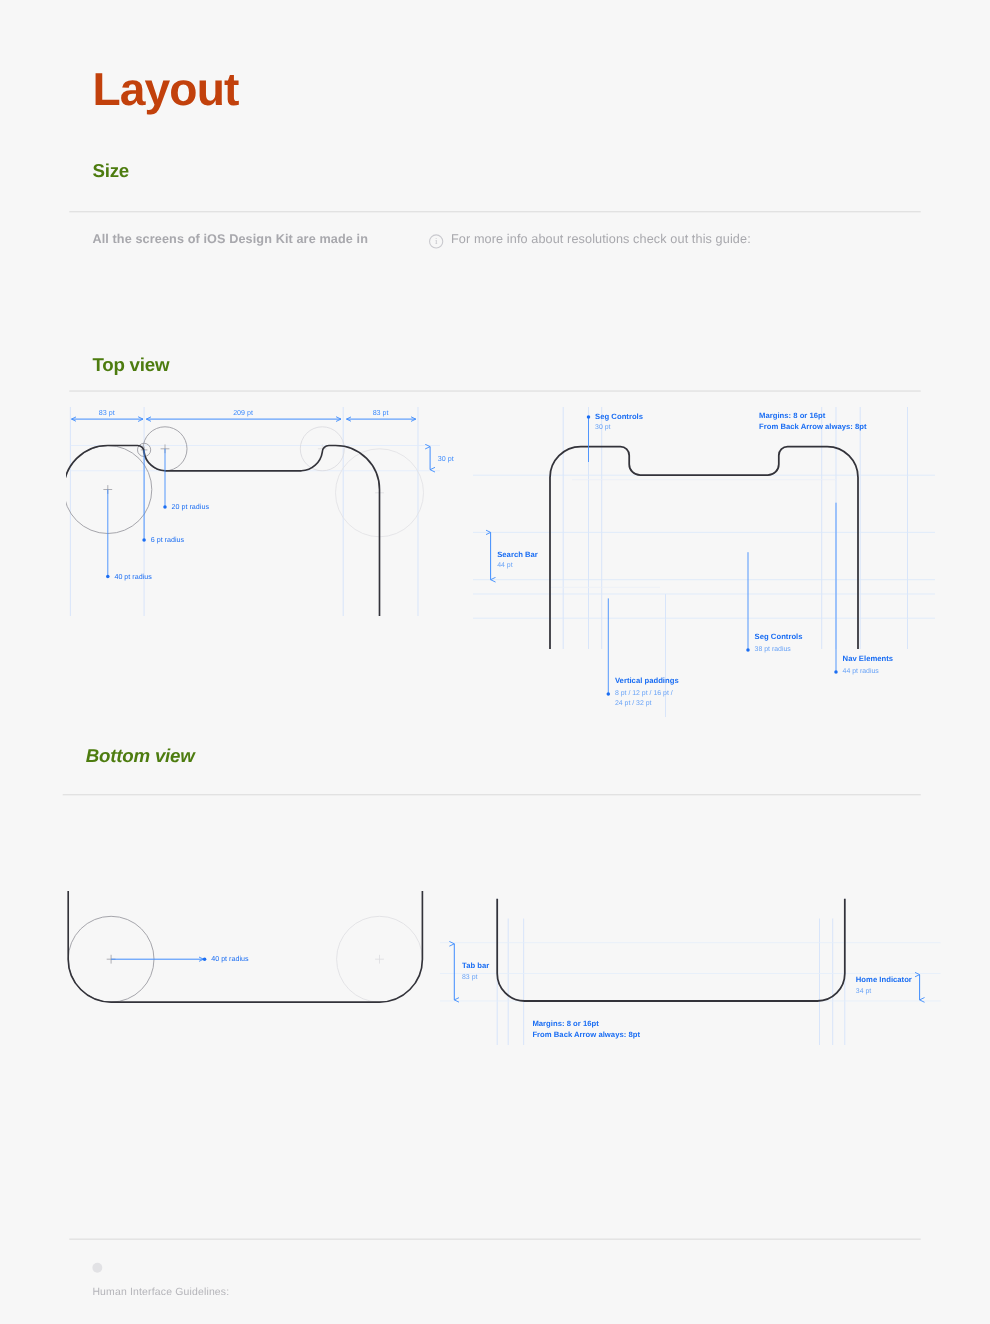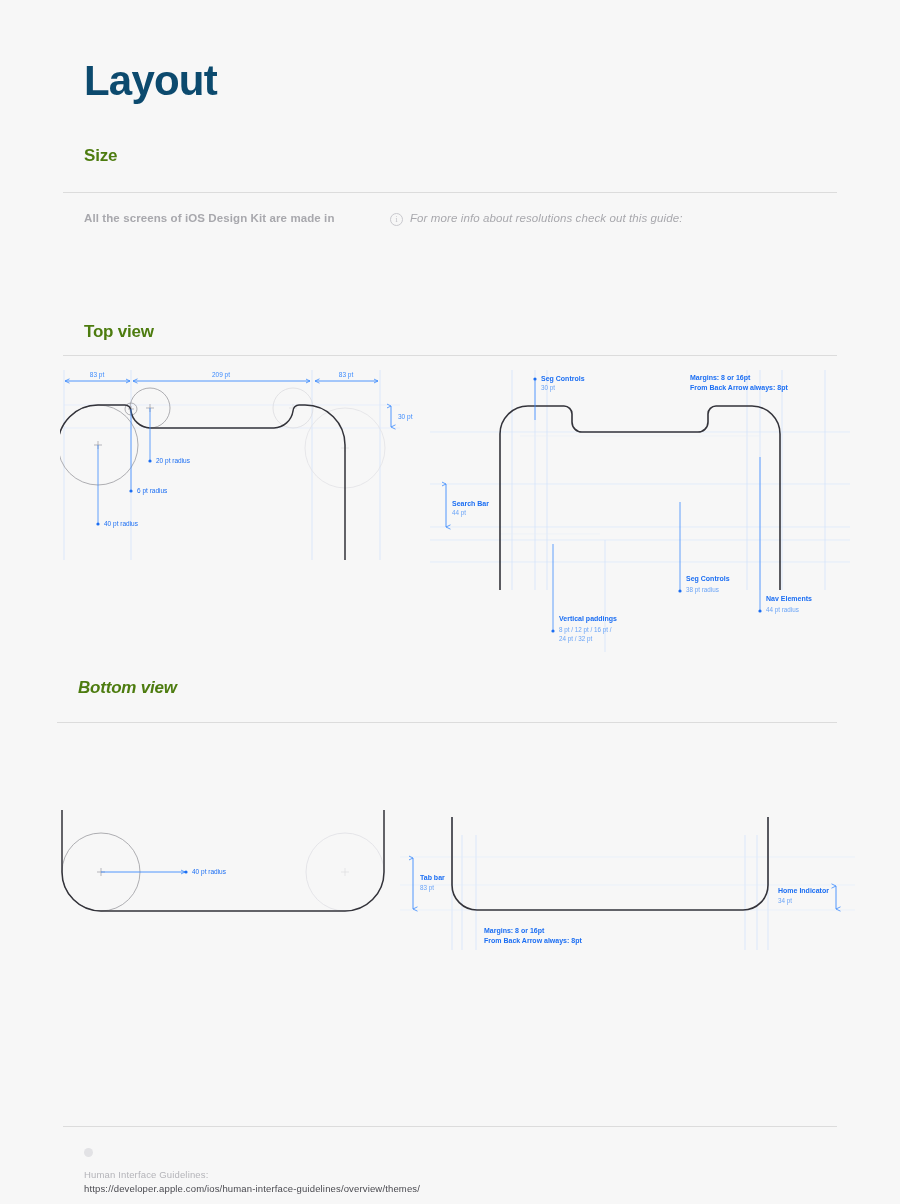--- a/index.html
+++ b/index.html
@@ -17,21 +17,21 @@
   }
 
   
   .page-title {
     position: absolute;
     left: 84px;
     top: 60px;
     font-size: 42px;
     font-weight: bold;
     letter-spacing: -0.8px;
-    color: #0c4a6e;
+    color: #c2410c;
     line-height: 1;
   }
   .section-title {
     position: absolute;
     font-size: 17px;
     font-weight: bold;
     letter-spacing: -0.2px;
     color: #4d7c0f;
   }
   .rule {
@@ -50,21 +50,20 @@
     position: absolute;
     display: flex;
     align-items: flex-start;
     gap: 7px;
   }
   .note-text {
     font-size: 11.5px;
     line-height: 17px;
     color: #a8a8ad;
     letter-spacing: 0.1px;
-    font-style: italic;
   }
   .info-glyph {
     width: 11px;
     height: 11px;
     border: 1px solid #c9c9ce;
     border-radius: 50%;
     color: #c2c2c7;
     font-size: 8px;
     line-height: 11px;
     text-align: center;
@@ -357,15 +356,14 @@
   <text x="378" y="88" fill="#1b6ef3" font-size="7" font-weight="bold">Home Indicator</text>
   <text x="378" y="98" fill="#6aa4f7" font-size="6.3">34 pt</text>
 </svg>
 </div>
 
 <div class="footer-rule"></div>
 <div class="footer">
   <div class="footer-bullet"></div>
   <div>
     <div class="footer-label">Human Interface Guidelines:</div>
-    <div class="footer-url">https://developer.apple.com/ios/human-interface-guidelines/overview/themes/</div>
   </div>
 </div>
 
 </body></html>

